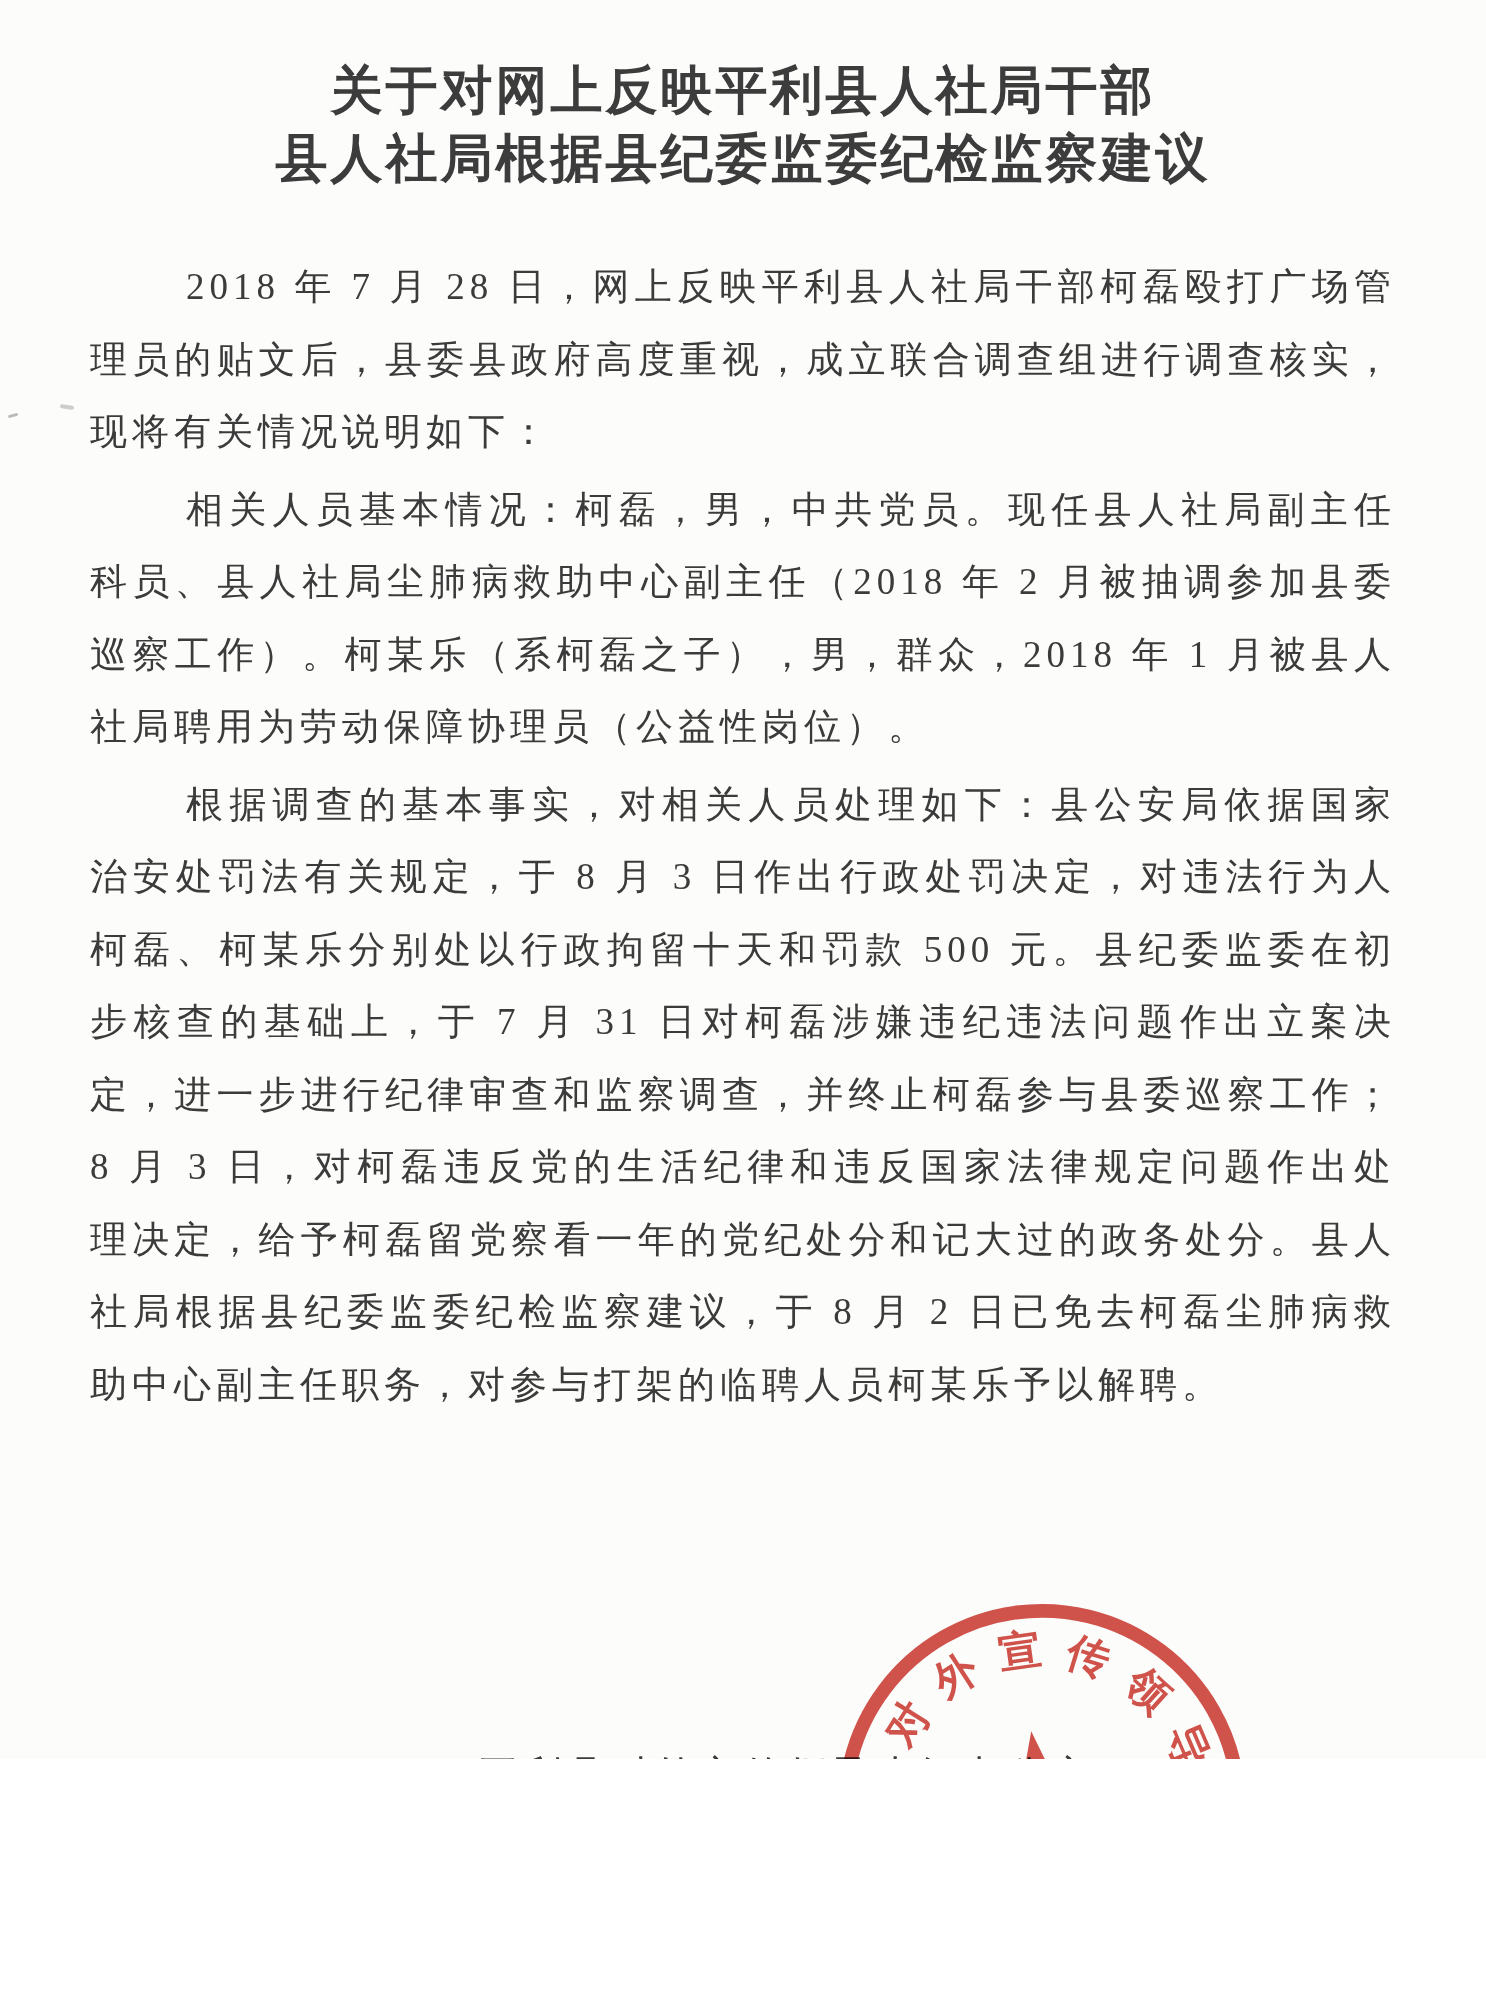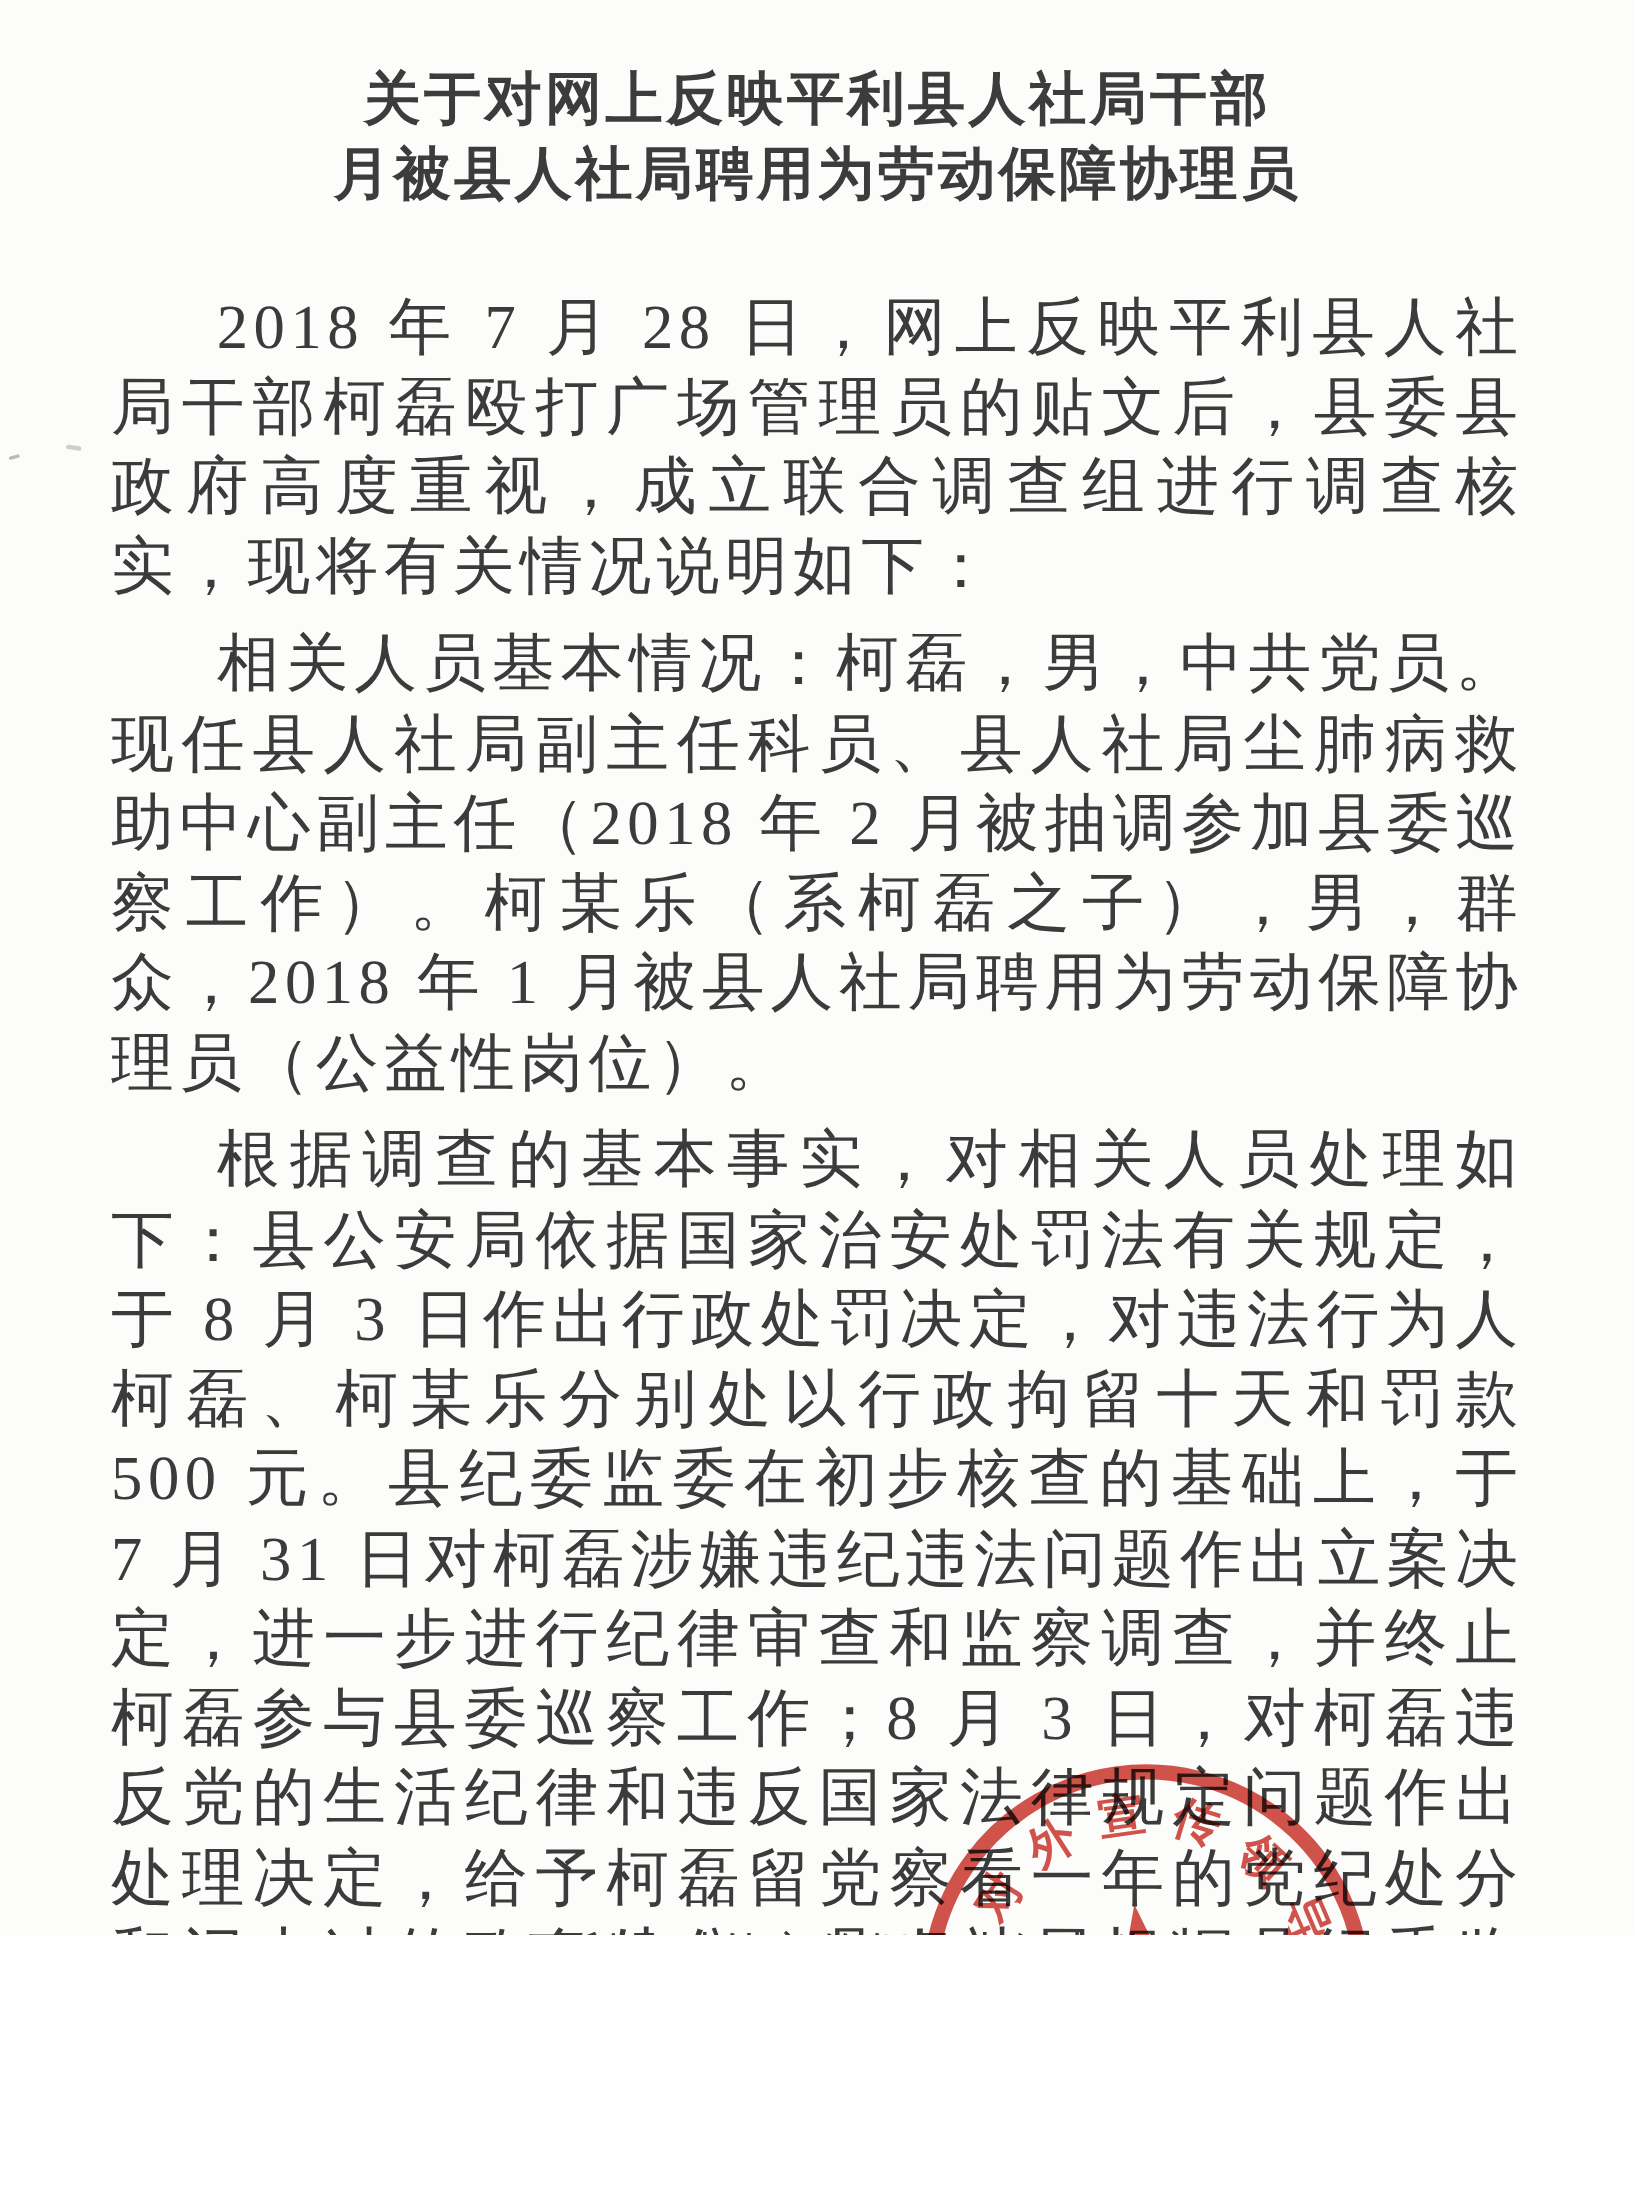--- a/index.html
+++ b/index.html
@@ -21,22 +21,22 @@
     font-size:52px;
     line-height:68px;
     letter-spacing:3px;
     color:#3c3c3c;
   }
   .body-block{
     position:absolute;
     left:85px; top:246px; width:1316px;
   }
   .body-para{
-    margin:16px;
-    font-size:57px;
+    margin:5px;
+    font-size:37px;
     line-height:72.5px;
     letter-spacing:5px;
     text-align:justify;
     text-justify:inter-character;
     text-indent:96px;
     color:#3b3b3b;
   }
   .signature-line{
     position:absolute;
     left:478px; top:1748px;
@@ -120,21 +120,21 @@
   .speck-1{left:8px;top:414px;width:10px;height:3px;transform:rotate(-15deg);}
   .speck-2{left:60px;top:405px;width:14px;height:4px;transform:rotate(8deg);opacity:.7;}
 </style>
 </head>
 <body>
 
 <div id="page">
 
   <div class="title-block">
     <div>关于对网上反映平利县人社局干部</div>
-    <div>月被县人社局聘用为劳动保障协理员</div>
+    <div>县人社局根据县纪委监委纪检监察建议</div>
   </div>
 
   <div class="body-block">
     <p class="body-para">2018 年 7 月 28 日，网上反映平利县人社局干部柯磊殴打广场管理员的贴文后，县委县政府高度重视，成立联合调查组进行调查核实，现将有关情况说明如下：</p>
     <p class="body-para">相关人员基本情况：柯磊，男，中共党员。现任县人社局副主任科员、县人社局尘肺病救助中心副主任（2018 年 2 月被抽调参加县委巡察工作）。柯某乐（系柯磊之子），男，群众，2018 年 1 月被县人社局聘用为劳动保障协理员（公益性岗位）。</p>
     <p class="body-para">根据调查的基本事实，对相关人员处理如下：县公安局依据国家治安处罚法有关规定，于 8 月 3 日作出行政处罚决定，对违法行为人柯磊、柯某乐分别处以行政拘留十天和罚款 500 元。县纪委监委在初步核查的基础上，于 7 月 31 日对柯磊涉嫌违纪违法问题作出立案决定，进一步进行纪律审查和监察调查，并终止柯磊参与县委巡察工作；8 月 3 日，对柯磊违反党的生活纪律和违反国家法律规定问题作出处理决定，给予柯磊留党察看一年的党纪处分和记大过的政务处分。县人社局根据县纪委监委纪检监察建议，于 8 月 2 日已免去柯磊尘肺病救助中心副主任职务，对参与打架的临聘人员柯某乐予以解聘。</p>
   </div>
 
   <div class="signature-line">平利县对外宣传领导小组办公室</div>
   <div class="date-line">2018 年 8 月 4 日</div>

